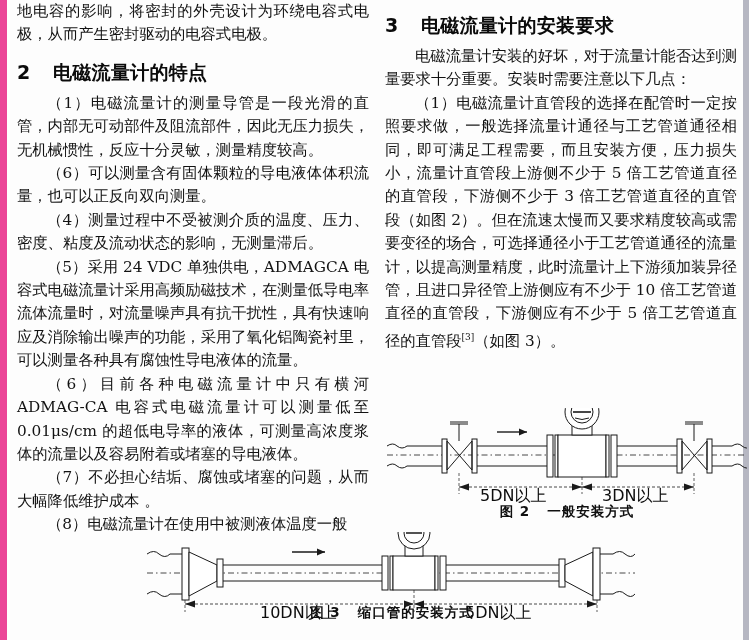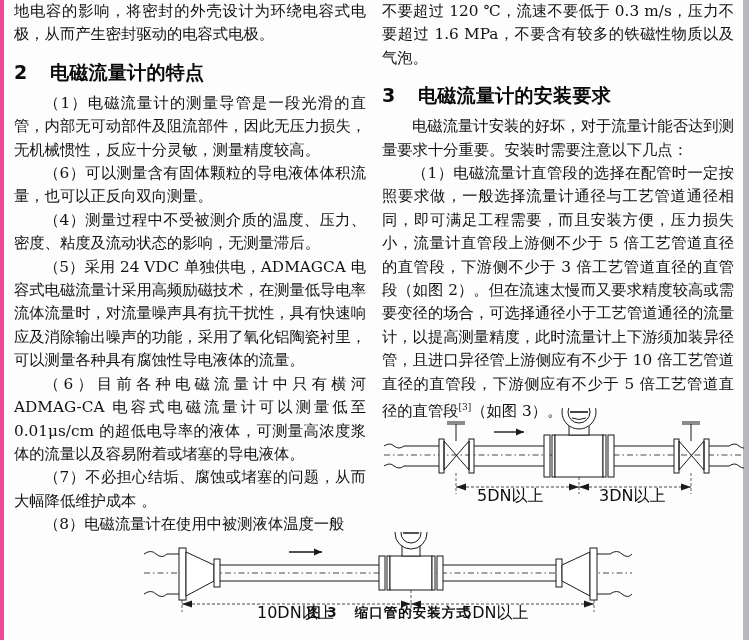--- a/index.html
+++ b/index.html
@@ -8,21 +8,21 @@
     background:#ffffff;
     font-family:"DejaVu Serif","Liberation Serif",serif;
     overflow:hidden;
     position:relative;
   }
   
   #page{
     position:absolute;inset:0;
     background:#fdfdfd;
     box-sizing:border-box;
-    border-left:4px solid #ec4899;
+    border-left:7px solid #ec4899;
     border-right:6px solid #b6b7c2;
   }
   #page::before{
     content:"";position:absolute;left:0;top:0;bottom:0;width:3px;
     background:#ffffff;
   }
   .col{
     position:absolute;top:0;
     width:352px;
     box-sizing:border-box;
@@ -94,21 +94,20 @@
     <p class="ind">（1）电磁流量计的测量导管是一段光滑的直管，内部无可动部件及阻流部件，因此无压力损失，无机械惯性，反应十分灵敏，测量精度较高。</p>
     <p class="ind">（6）可以测量含有固体颗粒的导电液体体积流量，也可以正反向双向测量。</p>
     <p class="ind">（4）测量过程中不受被测介质的温度、压力、密度、粘度及流动状态的影响，无测量滞后。</p>
     <p class="ind">（5）采用 24 VDC 单独供电，ADMAGCA 电容式电磁流量计采用高频励磁技术，在测量低导电率流体流量时，对流量噪声具有抗干扰性，具有快速响应及消除输出噪声的功能，采用了氧化铝陶瓷衬里，可以测量各种具有腐蚀性导电液体的流量。</p>
     <p class="ind">（6）目前各种电磁流量计中只有横河 ADMAG-CA 电容式电磁流量计可以测量低至 0.01μs/cm 的超低电导率的液体，可测量高浓度浆体的流量以及容易附着或堵塞的导电液体。</p>
     <p class="ind">（7）不必担心结垢、腐蚀或堵塞的问题，从而大幅降低维护成本 。</p>
     <p class="ind">（8）电磁流量计在使用中被测液体温度一般</p>
   </div>
 
   <div class="col" id="col-right">
-    <p>不要超过 120 ℃，流速不要低于 0.3 m/s，压力不要超过 1.6 MPa，不要含有较多的铁磁性物质以及气泡。</p>
 
     <h2 class="sec">
       <span class="num">3</span><span>电磁流量计的安装要求</span>
     </h2>
 
     <p class="ind">电磁流量计安装的好坏，对于流量计能否达到测量要求十分重要。安装时需要注意以下几点：</p>
     <p class="ind"><span>（1）电磁流量计直管段的选择在配管时一定按照要求做，一般选择流量计通径与工艺管道通径相同，即可满足工程需要，而且安装方便，压力损失小，流量计直管段上游侧不少于 5 倍工艺管道直径的直管段，下游侧不少于 3 倍工艺管道直径的直管段（如图 2）。但在流速太慢而又要求精度较高或需要变径的场合，可选择通径小于工艺管道通径的流量计，以提高测量精度，此时流量计上下游须加装异径管，且进口异径管上游侧应有不少于 10 倍工艺管道直径的直管段，下游侧应有不少于 5 倍工艺管道直径的直管段</span><sup>[3]</sup><span>（如图 3）。</span></p>
   </div>
 
   <div class="figure" id="fig2" style="left:380px;top:408px;width:360px;height:115px;">
@@ -183,20 +182,23 @@
 
         <line x1="195" y1="79" x2="307" y2="79" stroke-dasharray="3,2" stroke-width="0.8"></line>
         <polygon points="195,79 205,75.5 205,82.5" fill="#1a1a1a" stroke="none"></polygon>
         <polygon points="307,79 297,75.5 297,82.5" fill="#1a1a1a" stroke="none"></polygon>
       </g>
     </svg>
 
     <div class="dimlabel" style="left:93px;top:78px;">5DN以上</div>
     <div class="dimlabel" style="left:215px;top:78px;">3DN以上</div>
 
+    <div class="figcap" style="position:absolute;left:0;top:95px;width:360px;">
+      <span>图 2</span>&nbsp;&nbsp;&nbsp;<span>一般安装方式</span>
+    </div>
   </div>
 
   <div class="figure" id="fig3" style="left:140px;top:532px;width:490px;height:108px;">
     <svg width="490" height="82" viewBox="0 0 490 82">
       <g fill="none" stroke="#1a1a1a" stroke-width="1">
 
         <line x1="0" y1="41" x2="488" y2="41" stroke-dasharray="6,3,1.5,3" stroke-width="0.8"></line>
 
         <path d="M0 22 q7 -5 12 0 q6 5 11 0"></path>
         <path d="M0 62 q7 -5 12 0 q6 5 11 0"></path>

